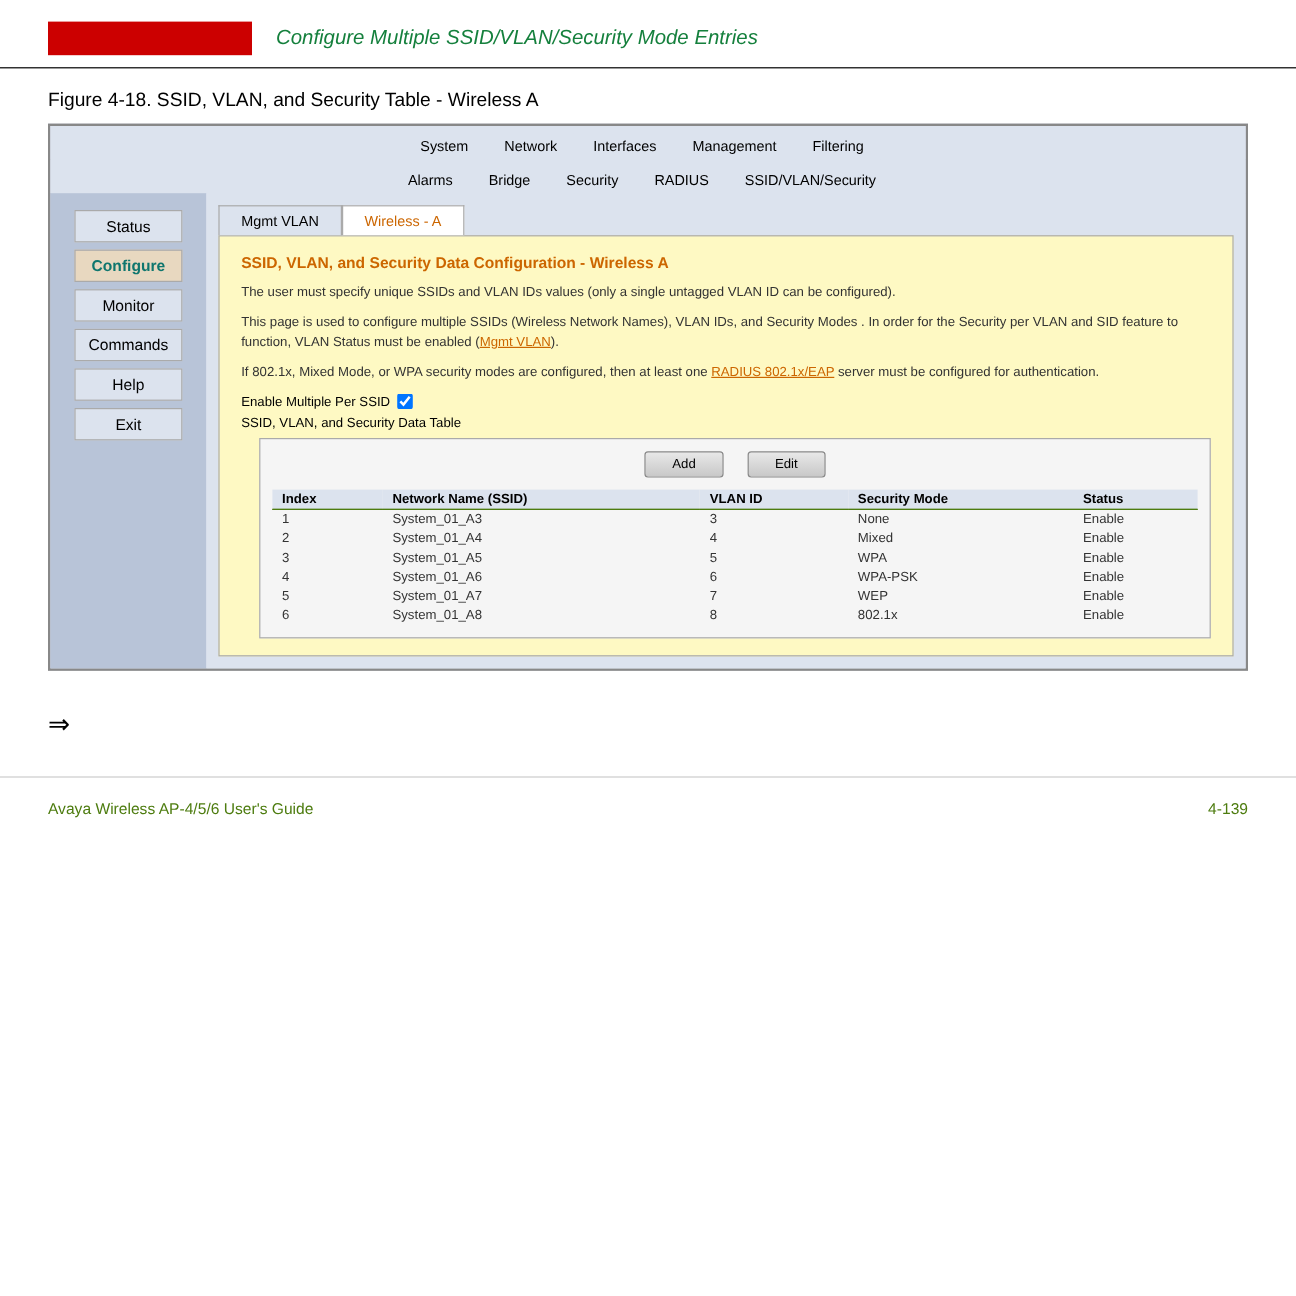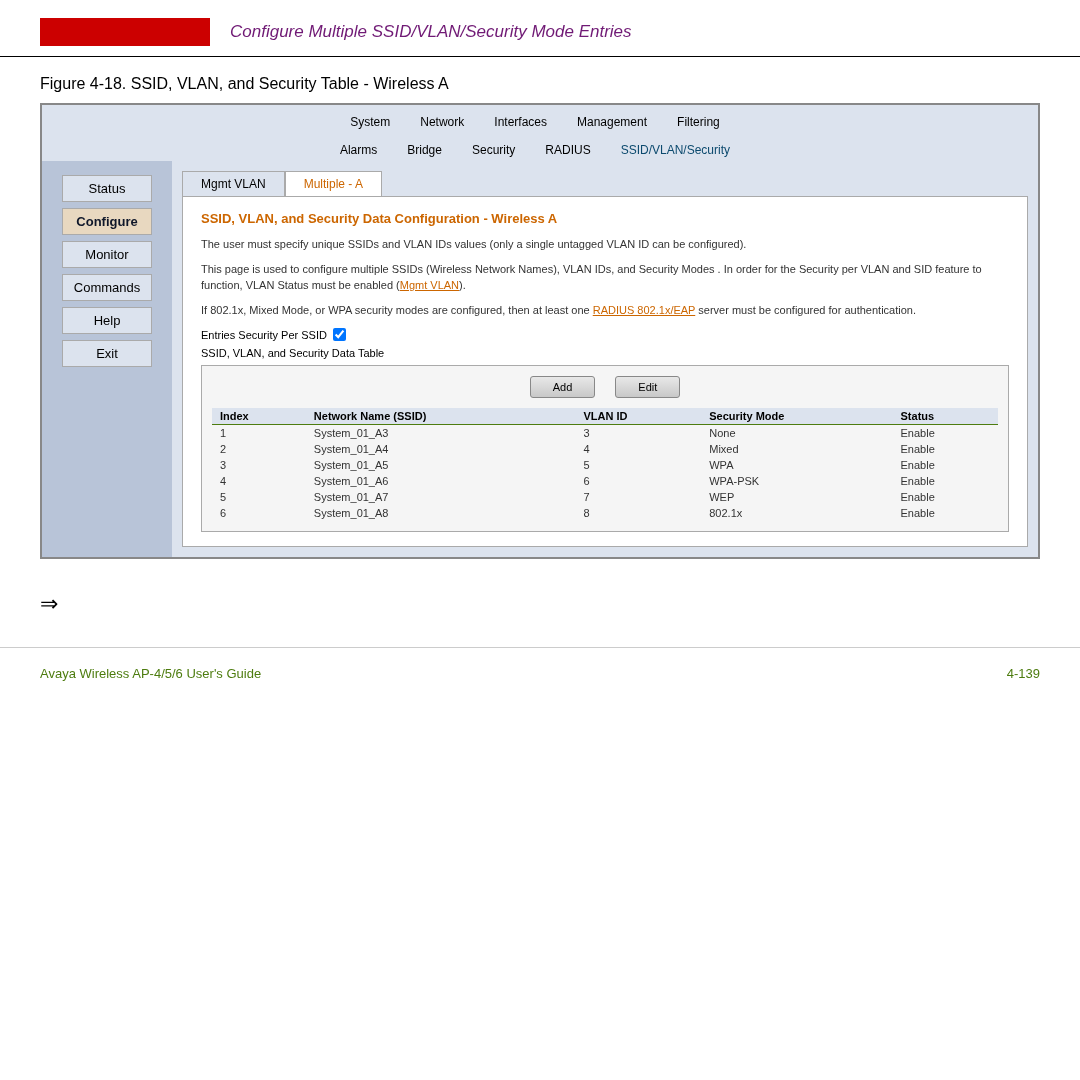--- a/index.html
+++ b/index.html
@@ -24,21 +24,21 @@
     .header-red-bar {
       width: 170px;
       height: 28px;
       background: #cc0000;
       margin-right: 20px;
       flex-shrink: 0;
     }
     .header-title {
       font-style: italic;
       font-size: 17px;
-      color: #701a75;
+      color: #15803d;
     }
 
     
     .figure-caption {
       font-weight: normal;
       font-size: 16px;
       padding: 18px 40px 10px 40px;
     }
 
     
@@ -60,21 +60,21 @@
     }
     .nav-tab {
       padding: 4px 14px;
       font-size: 12px;
       color: #000;
       background: #dce3ee;
       cursor: pointer;
       border: none;
     }
     .nav-tab.active-orange {
-      color: #0c4a6e;
+      color: #000000;
     }
 
     
     .main-area {
       display: flex;
       flex: 1;
     }
 
     
     .sidebar {
@@ -91,21 +91,21 @@
       width: 90px;
       padding: 5px 0;
       text-align: center;
       font-size: 13px;
       background: #dce3ee;
       border: 1px solid #aaa;
       cursor: pointer;
       color: #000;
     }
     .sidebar-btn.active {
-      color: #0f172a;
+      color: #0f766e;
       font-weight: bold;
       background: #e8d8c0;
     }
 
     
     .content-panel {
       flex: 1;
       background: #dce3ee;
       padding: 10px;
     }
@@ -125,21 +125,21 @@
       cursor: pointer;
       color: #000;
     }
     .sub-tab.active {
       color: #cc6600;
       background: #fff;
     }
 
     
     .inner-box {
-      background: #ffffff;
+      background: #fef9c3;
       border: 1px solid #aaa;
       padding: 14px 18px;
       font-size: 11.5px;
     }
 
     .inner-title {
       font-weight: bold;
       font-size: 13px;
       color: #cc6600;
       margin-bottom: 10px;
@@ -168,20 +168,21 @@
       font-weight: normal;
       font-size: 11px;
       margin-bottom: 6px;
     }
 
     
     .data-table-box {
       border: 1px solid #aaa;
       padding: 10px;
       background: #f5f5f5;
+      margin-left: 15px;
     }
 
     .btn-row {
       display: flex;
       gap: 20px;
       margin-bottom: 10px;
       justify-content: center;
     }
 
     .action-btn {
@@ -283,41 +284,41 @@
       <button class="sidebar-btn">Monitor</button>
       <button class="sidebar-btn">Commands</button>
       <button class="sidebar-btn">Help</button>
       <button class="sidebar-btn">Exit</button>
     </div>
 
     <div class="content-panel">
 
       <div class="sub-tabs">
         <span class="sub-tab">Mgmt VLAN</span>
-        <span class="sub-tab active">Multiple - A</span>
+        <span class="sub-tab active">Wireless - A</span>
       </div>
 
       <div class="inner-box">
 
         <div class="inner-title">SSID, VLAN, and Security Data Configuration - Wireless A</div>
 
         <div class="desc-text">The user must specify unique SSIDs and VLAN IDs values (only a single untagged VLAN ID can be configured).</div>
 
         <div class="desc-text">
           This page is used to configure multiple SSIDs (Wireless Network Names), VLAN IDs, and
           Security Modes . In order for the Security per VLAN and SID feature to function, VLAN
           Status must be enabled (<a>Mgmt VLAN</a>).
         </div>
 
         <div class="desc-text">
           If 802.1x, Mixed Mode, or WPA security modes are configured, then at least one <a>RADIUS 802.1x/EAP</a> server must be configured for authentication.
         </div>
 
         <div class="enable-row">
-          <span>Entries Security Per SSID</span>
+          <span>Enable Multiple Per SSID</span>
           <input type="checkbox" checked="" style="">
         </div>
 
         <div class="table-label">SSID, VLAN, and Security Data Table</div>
 
         <div class="data-table-box">
           <div class="btn-row">
             <button class="action-btn">Add</button>
             <button class="action-btn">Edit</button>
           </div>

